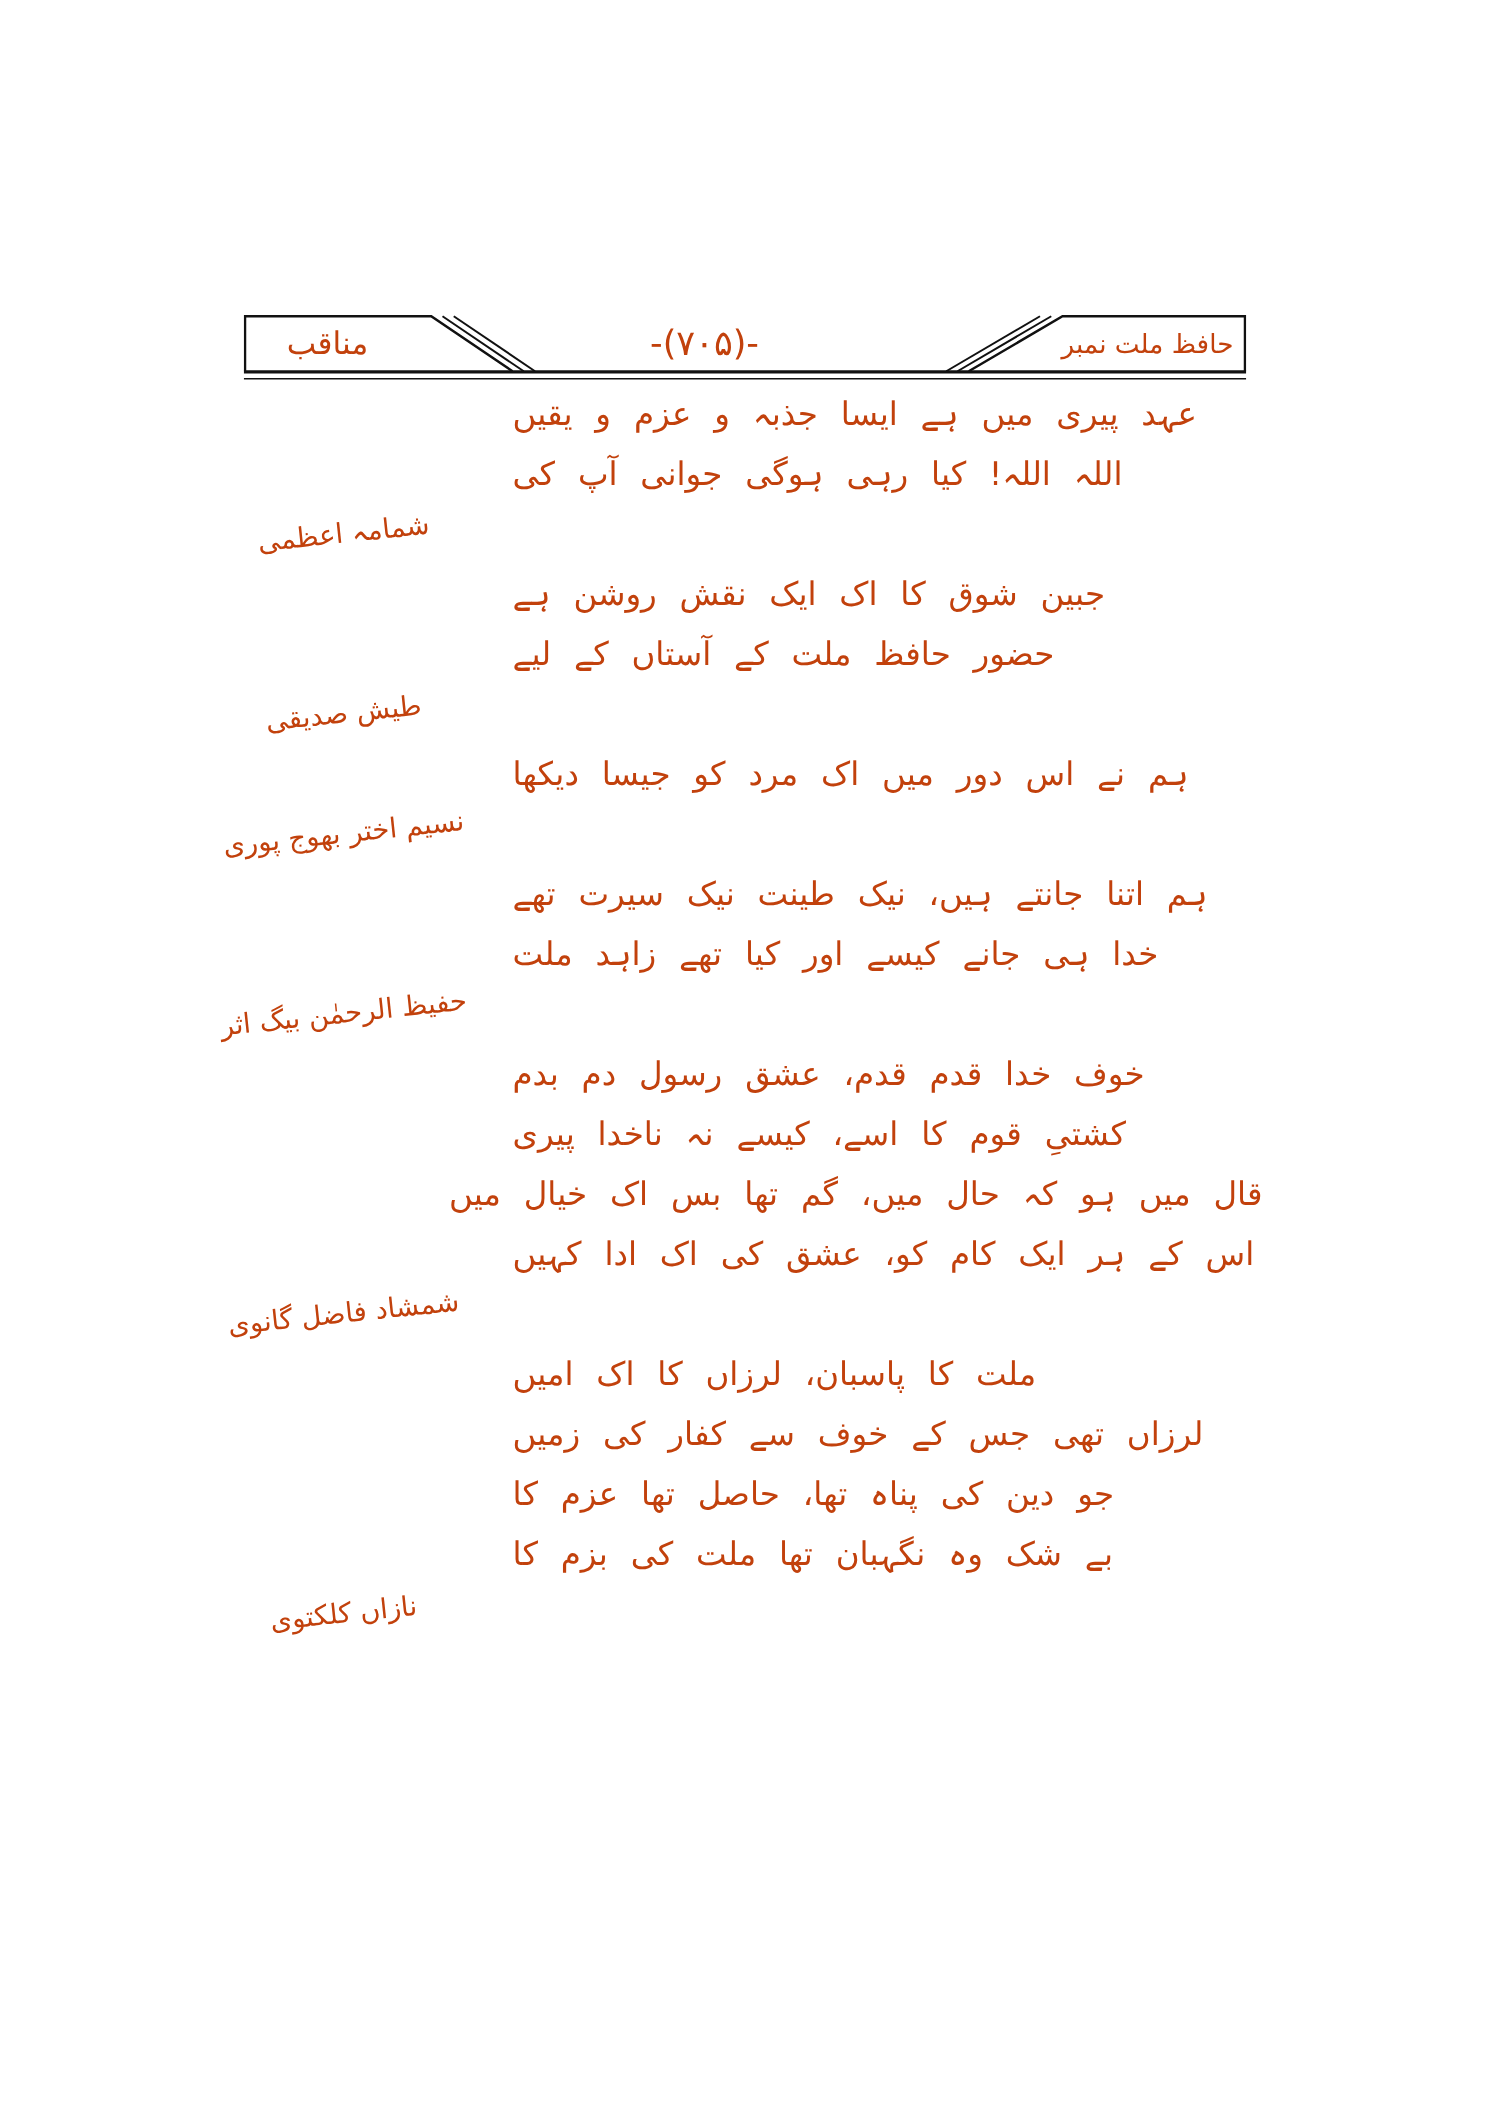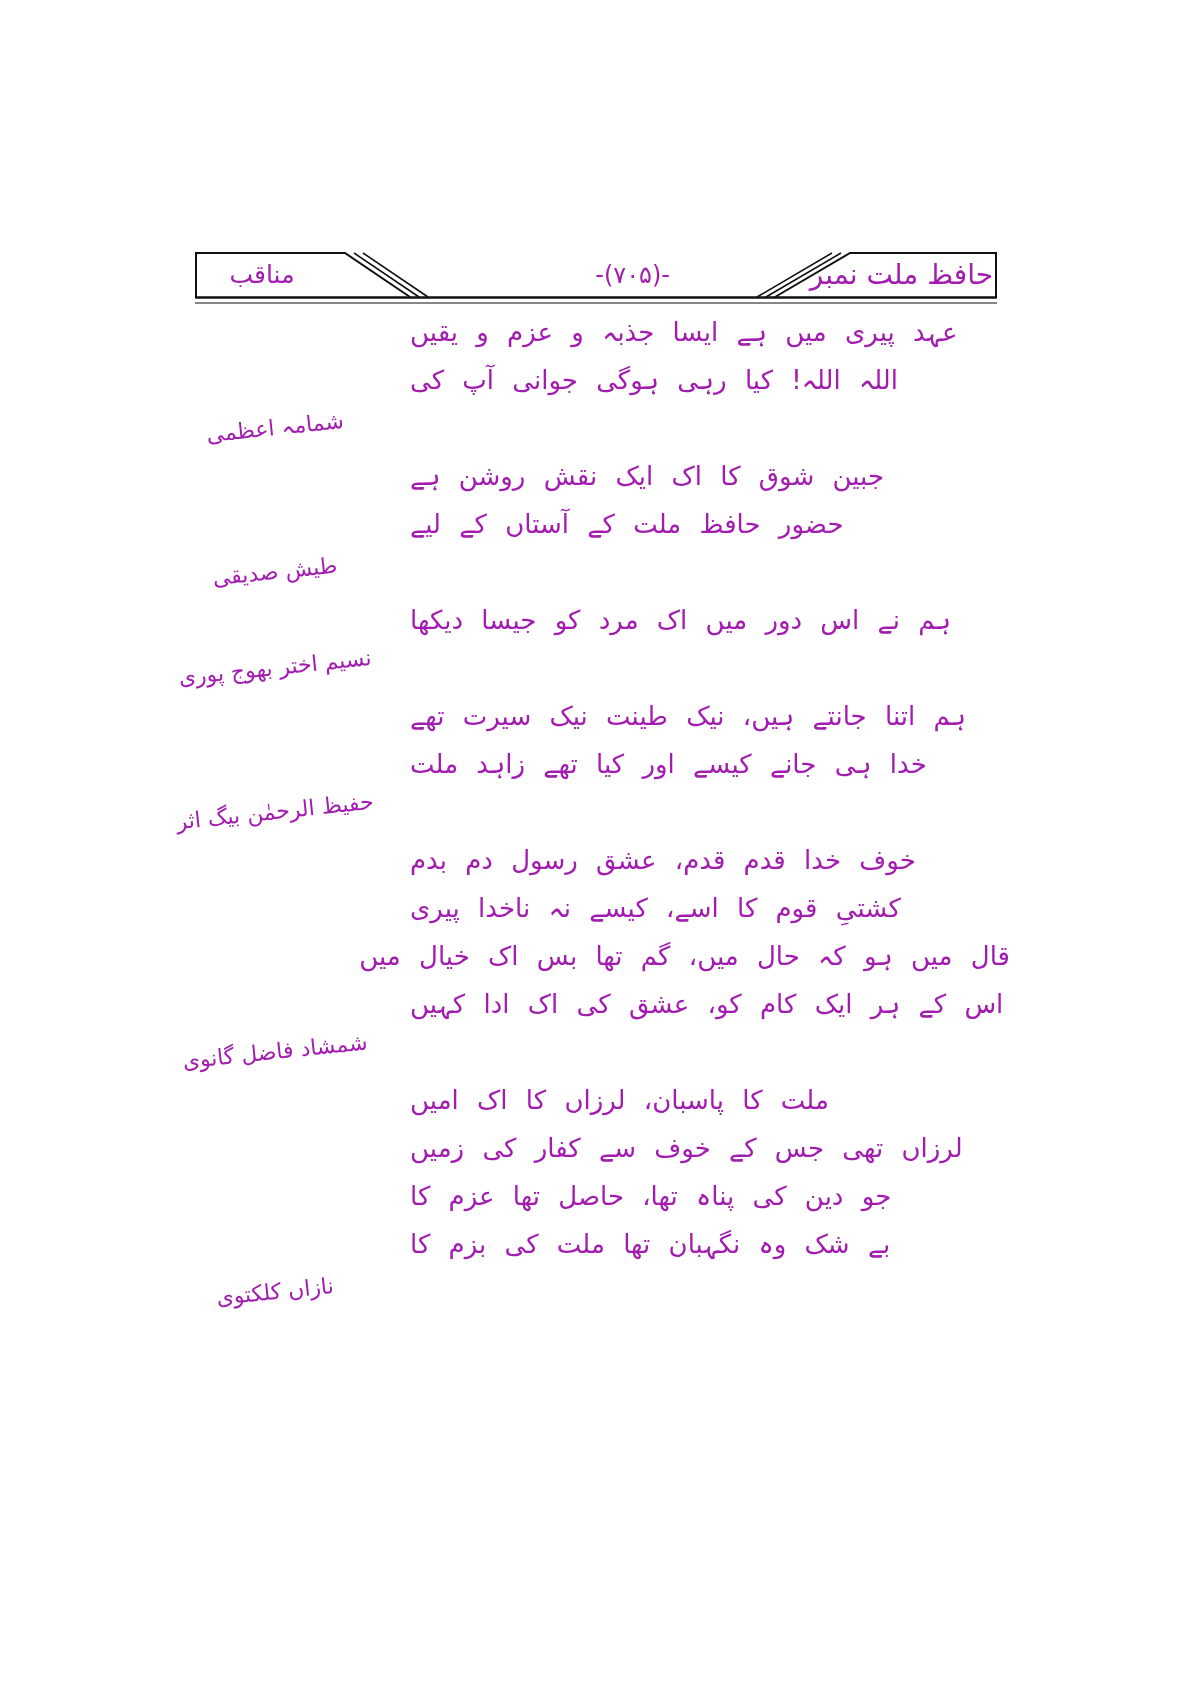--- a/index.html
+++ b/index.html
@@ -3,44 +3,44 @@
 <meta charset="utf-8">
 <style>
   html,body{margin:0;padding:0;background:#e8e8e8;}
   .page{
     position:relative;
     width:1190px;height:1683px;
     margin:0 auto;
     background:#ffffff;
     overflow:hidden;
     font-family:"DejaVu Sans", sans-serif;
-    color:#a21caf;
+    color:#c2410c;
   }
   
   .header{
     position:absolute;
     left:195px; top:250px;
     width:802px; height:60px;
   }
   .header svg{position:absolute;left:0;top:0;}
   .hdr-label{
     position:absolute;
     top:1px;
     height:48px; line-height:48px;
     font-size:24px;
     white-space:nowrap;
     direction:rtl;
   }
   .hdr-left{left:12px; width:110px; text-align:center; font-size:25px;}
   .hdr-num{
-    left:325px; width:150px; text-align:right;
+    left:325px; width:150px; text-align:left;
     direction:ltr; unicode-bidi:isolate;
-    font-size:24px; letter-spacing:1px;
+    font-size:28px; letter-spacing:1px;
   }
-  .hdr-right{right:4px; width:150px; text-align:center; font-size:28px;}
+  .hdr-right{right:4px; width:150px; text-align:center; font-size:21px;}
   
   .content{
     position:absolute;
     left:0; top:308px;
     width:100%;
     direction:rtl;
   }
   .row{height:48px; line-height:48px; white-space:nowrap;}
   .verse{
     width:600px;

